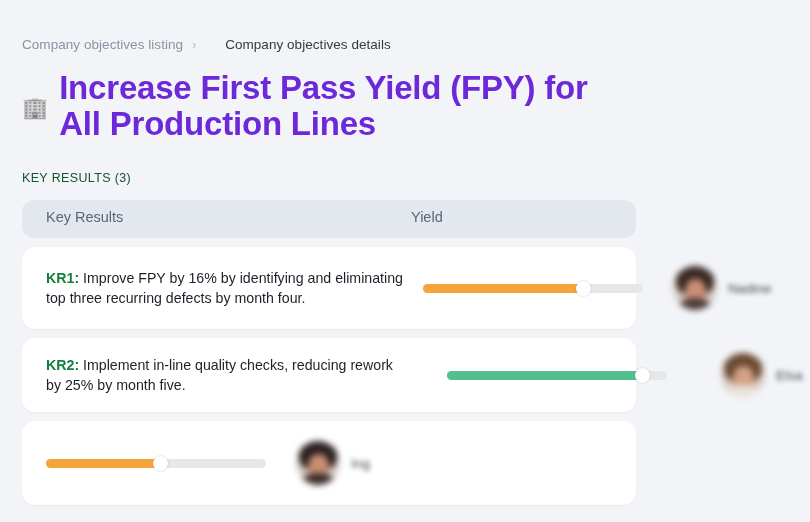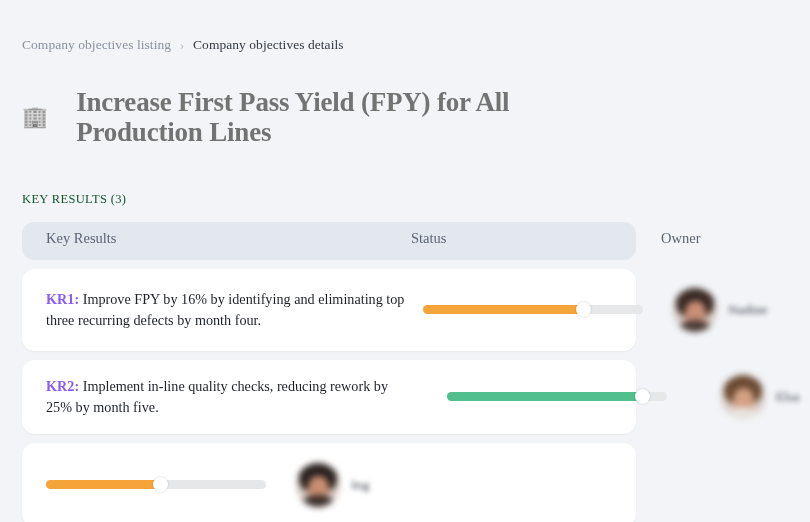--- a/index.html
+++ b/index.html
@@ -14,21 +14,20 @@
     -webkit-font-smoothing: antialiased;
     overflow: hidden;
   }
 
   .page {
     position: relative;
     width: 658px;
     height: 522px;
     box-sizing: border-box;
     padding: 0 22px;
-    font-family: Liberation Serif, serif;
   }
 
   
   .breadcrumb {
     display: flex;
     align-items: center;
     gap: 9px;
     padding-top: 38px;
     font-size: 13.5px;
     line-height: 1;
@@ -40,42 +39,43 @@
   }
   .crumb-sep {
     color: #b2b8c2;
     font-size: 12px;
     display: inline-block;
     transform: translateY(-.5px);
   }
   .crumb-current {
     color: #343a44;
     letter-spacing: .05px;
+    margin-left: 20px;
   }
 
   
   .title-row {
     display: flex;
     align-items: center;
     gap: 11px;
     margin-top: 18px;
   }
   .title-icon {
     font-size: 21px;
     line-height: 1;
     filter: grayscale(1) contrast(.9);
     transform: translateY(1px);
   }
   .page-title {
-    font-size: 27px;
+    font-size: 33px;
     font-weight: 700;
-    color: #737373;
+    color: #6d28d9;
     letter-spacing: -0.2px;
     line-height: 1.12;
-    margin: 17px;
+    margin: 0;
   }
 
   
   .section-label {
     margin-top: 28px;
     font-size: 12.5px;
     color: #14532d;
     letter-spacing: .35px;
   }
 
@@ -118,21 +118,21 @@
   .kr-row.r3 { min-height: 84px; }
 
   .kr-text {
     font-size: 14.2px;
     line-height: 1.45;
     color: #1d2129;
     padding-right: 12px;
   }
   .kr-code {
     font-weight: 700;
-    color: #8b5cf6;
+    color: #15803d;
     margin-top: 20px;
   }
 
   
   .progress {
     position: relative;
     width: 220px;
     height: 9px;
     background: #e6e7e9;
     border-radius: 6px;
@@ -219,22 +219,21 @@
     <span class="title-icon">🏢</span>
     <h1 class="page-title">Increase First Pass Yield (FPY) for All Production Lines</h1>
   </div>
 
   <div class="section-label">KEY RESULTS (3)</div>
 
   <div class="kr-table">
 
     <div class="kr-head">
       <div class="th col-kr">Key Results</div>
-      <div class="th col-status">Status</div>
-      <div class="th col-owner">Owner</div>
+      <div class="th col-status">Yield</div>
     </div>
 
     <div class="kr-row r1">
       <div class="col-kr kr-text">
         <span class="kr-code">KR1:</span><span> Improve FPY by 16% by identifying and eliminating top three recurring defects by month four.</span>
       </div>
       <div class="col-status">
         <div class="progress">
           <div class="progress-fill" style="width:73%;background:#f5a43a;"></div>
           <div class="progress-knob" style="left:73%;"></div>

